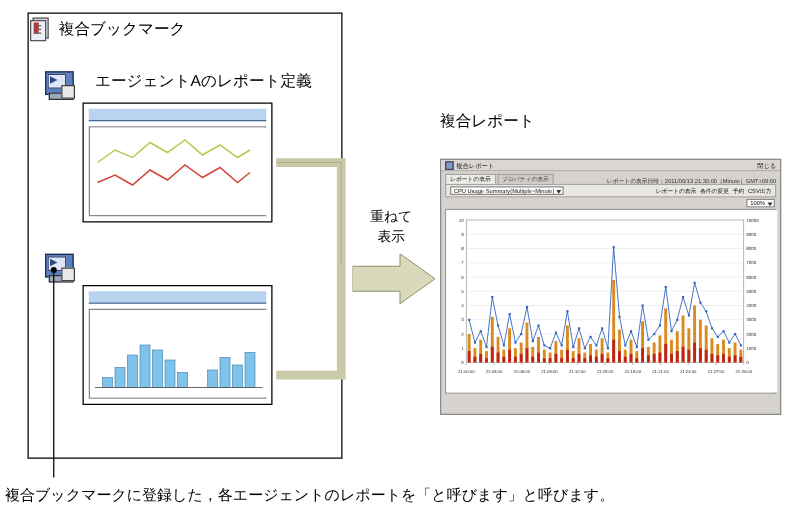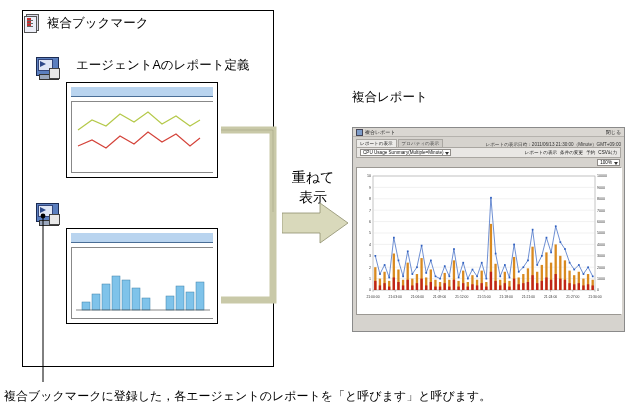--- a/index.html
+++ b/index.html
@@ -80,21 +80,21 @@
     margin:4px 4px 0 4px;
   }
   .report-panel .plotwrap{
     margin:4px;border:1px solid #888;background:#fff;
     box-sizing:border-box;
   }
 
   
   #overlay-text{
     left:283px;top:167px;width:60px;text-align:center;line-height:1.45;
-    font-size:14px;
+    font-size:11px;
   }
   #big-arrow{left:282px;top:203px;}
 
   
   #connector{left:218px;top:120px;}
 
   
   #composite-label{left:352px;top:89px;font-size:12.5px;}
 
   

